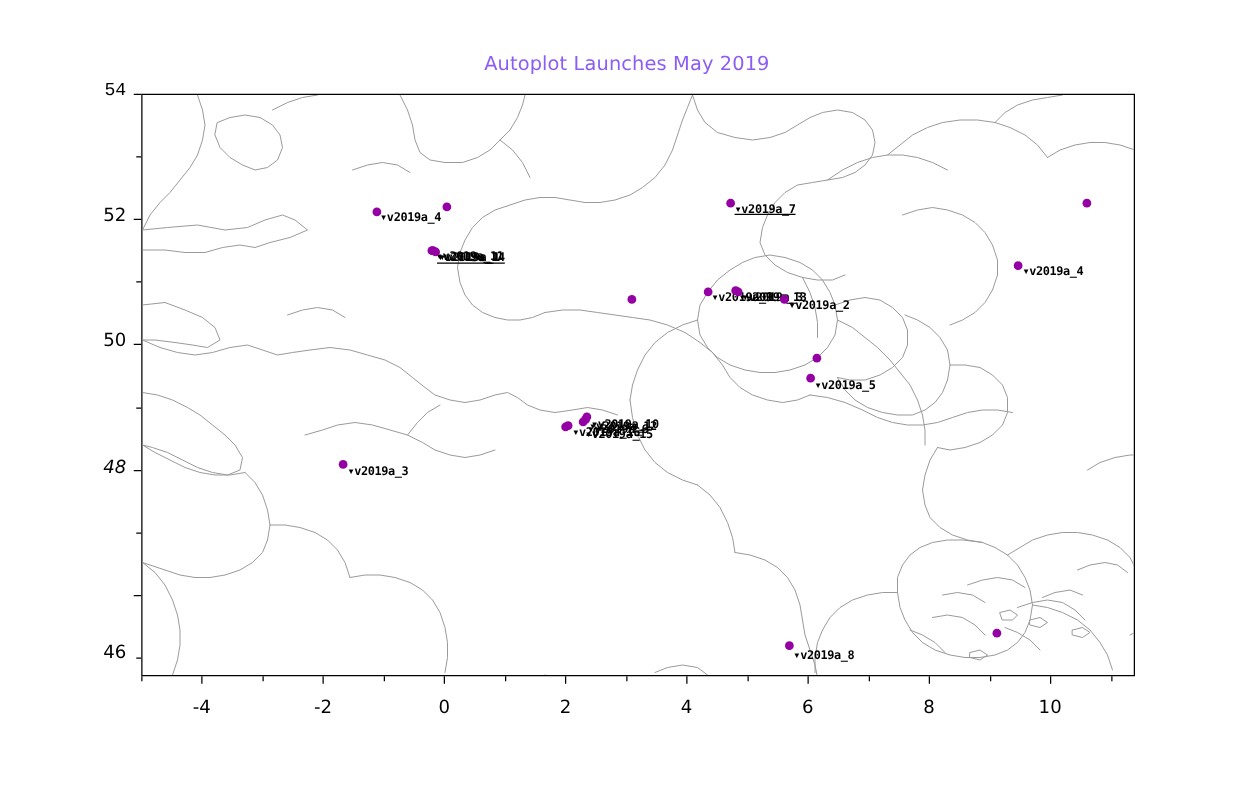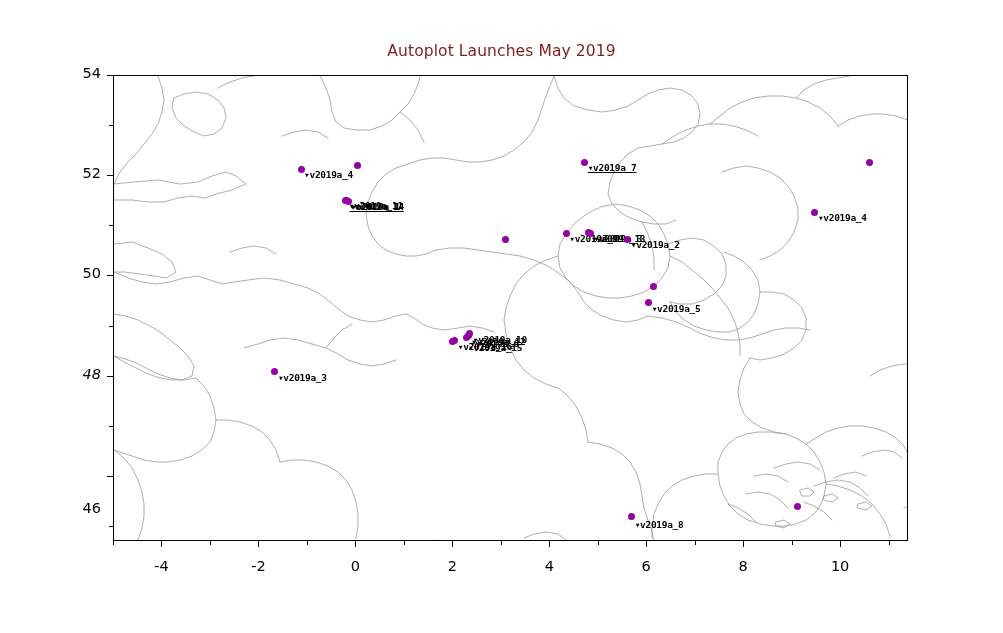--- a/index.html
+++ b/index.html
@@ -19,21 +19,21 @@
     height: 633px;
     background: #ffffff;
   }
   #chart-title {
     position: absolute;
     left: 0;
     top: 42px;
     width: 1003px;
     text-align: center;
     font-size: 15.5px;
-    color: #7f1d1d;
+    color: #8b5cf6;
     letter-spacing: 0.1px;
     white-space: nowrap;
   }
   
   #plot-frame {
     position: absolute;
     left: 113px;
     top: 75px;
     width: 795px;
     height: 466px;
@@ -249,29 +249,29 @@
     <div class="tick-x tick-minor-x" style="left: 113px;"></div>
     <div class="tick-x tick-minor-x" style="left: 209.951px;"></div>
     <div class="tick-x tick-minor-x" style="left: 306.902px;"></div>
     <div class="tick-x tick-minor-x" style="left: 403.854px;"></div>
     <div class="tick-x tick-minor-x" style="left: 500.805px;"></div>
     <div class="tick-x tick-minor-x" style="left: 597.756px;"></div>
     <div class="tick-x tick-minor-x" style="left: 694.707px;"></div>
     <div class="tick-x tick-minor-x" style="left: 791.659px;"></div>
     <div class="tick-x tick-minor-x" style="left: 888.61px;"></div>
     <div class="tick-y tick-major-y" style="top: 475.86px;"></div>
-    <div class="ticklabel-y" style="top: 452px; margin-top: 48px;">46</div>
+    <div class="ticklabel-y" style="top: 466px; margin-top: 48px;">46</div>
     <div class="tick-y tick-major-y" style="top: 375.645px;"></div>
     <div class="ticklabel-y" style="top: 375.645px; font-style: italic;">48</div>
     <div class="tick-y tick-major-y" style="top: 275.43px;"></div>
     <div class="ticklabel-y" style="top: 275.43px;">50</div>
     <div class="tick-y tick-major-y" style="top: 175.215px;"></div>
     <div class="ticklabel-y" style="top: 175.215px;">52</div>
     <div class="tick-y tick-major-y" style="top: 75px;"></div>
-    <div class="ticklabel-y" style="top: 75px;">54</div>
+    <div class="ticklabel-y" style="top: 75px; font-family: Liberation Mono, monospace;">54</div>
     <div class="tick-y tick-minor-y" style="top: 525.968px;"></div>
     <div class="tick-y tick-minor-y" style="top: 425.753px;"></div>
     <div class="tick-y tick-minor-y" style="top: 325.538px;"></div>
     <div class="tick-y tick-minor-y" style="top: 225.323px;"></div>
     <div class="tick-y tick-minor-y" style="top: 125.108px;"></div>
     <div class="marker" title="v2019a_4" style="left: 301.085px; top: 169.202px; background: rgb(148, 0, 163);"></div>
     <div class="point-label" style="left: 304.085px; top: 170.202px;">▾v2019a_4</div>
     <div class="marker" title="unlabeled_1" style="left: 357.802px; top: 165.194px; background: rgb(148, 0, 163);"></div>
     <div class="marker" title="v2019a_11" style="left: 345.683px; top: 200.269px; background: rgb(148, 0, 163);"></div>
     <div class="point-label" style="left: 348.683px; top: 201.269px;">▾v2019a_11</div>

